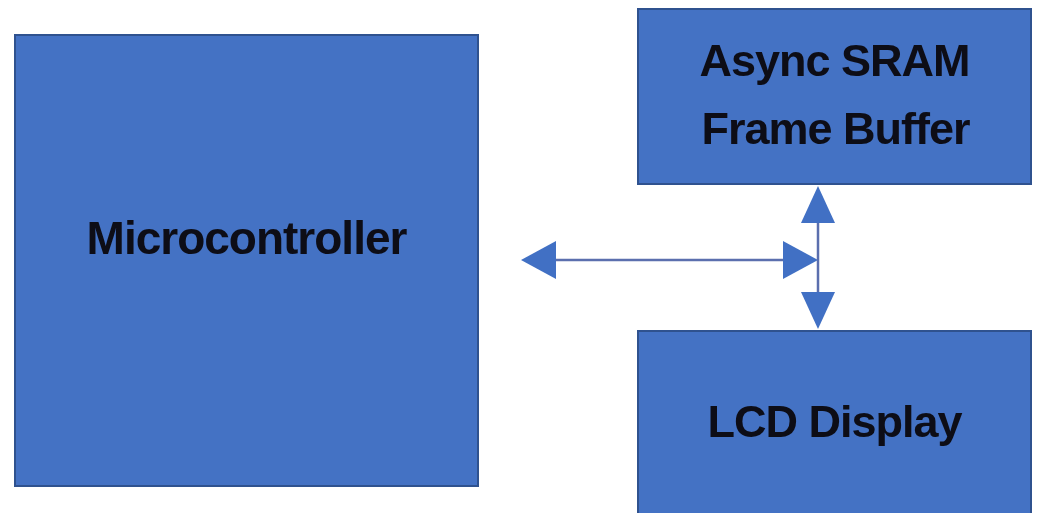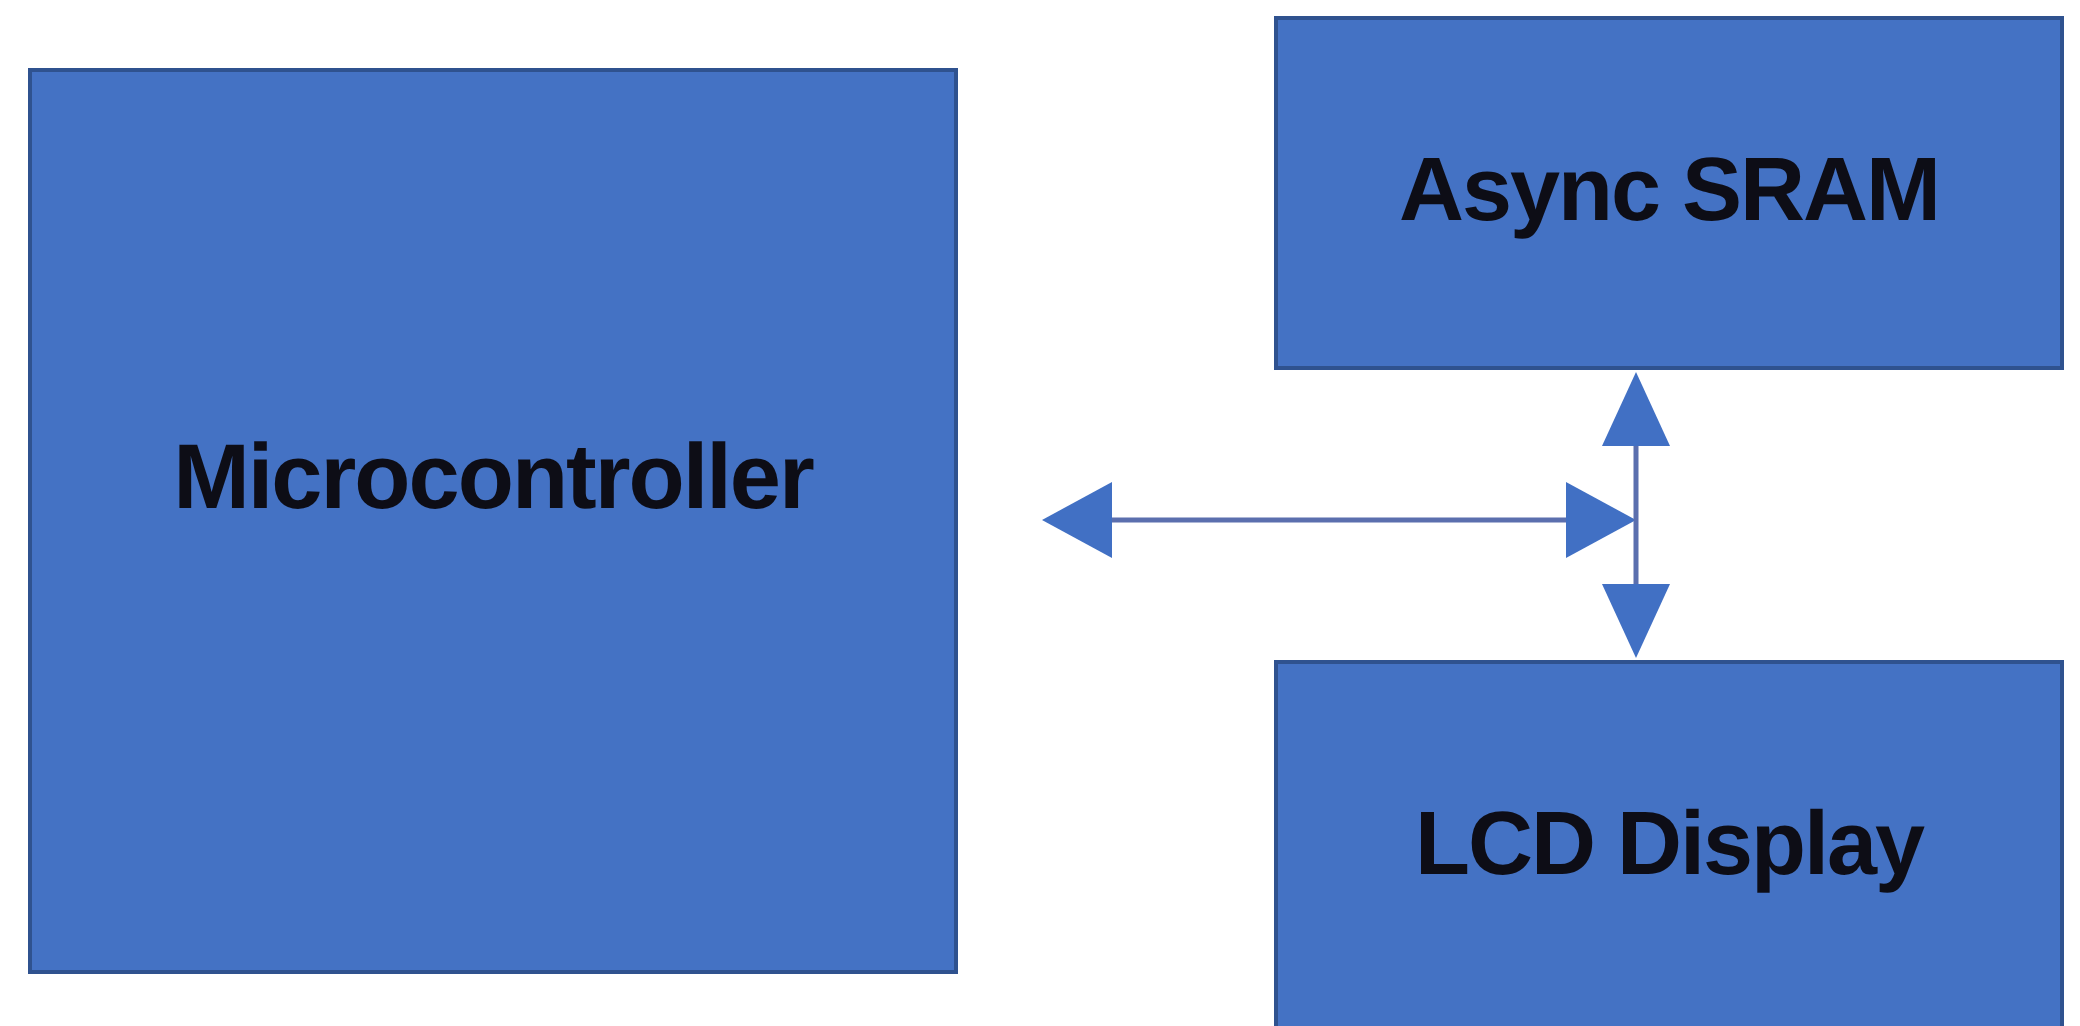--- a/index.html
+++ b/index.html
@@ -69,20 +69,21 @@
 
 <div class="canvas">
 
   <div class="node node-microcontroller">
     <span class="node-label">Microcontroller</span>
   </div>
 
   <div class="node node-sram">
     <span class="node-label">
       <span class="node-label-line">Async SRAM</span>
+      <span class="node-label-line">Frame Buffer</span>
     </span>
   </div>
 
   <div class="node node-lcd">
     <span class="node-label">LCD Display</span>
   </div>
 
   <svg class="connector-layer" viewBox="0 0 1040 513">
 
     <g>

